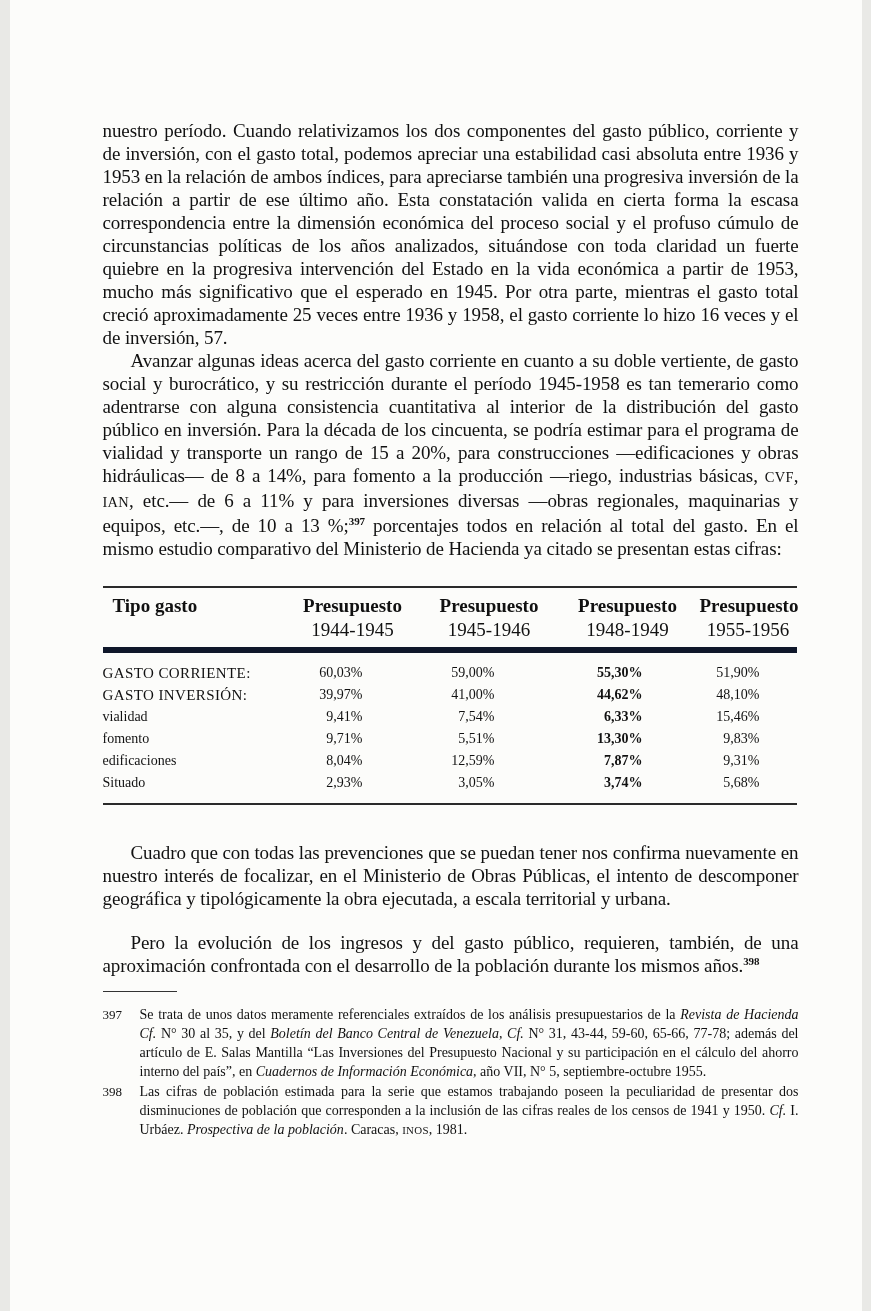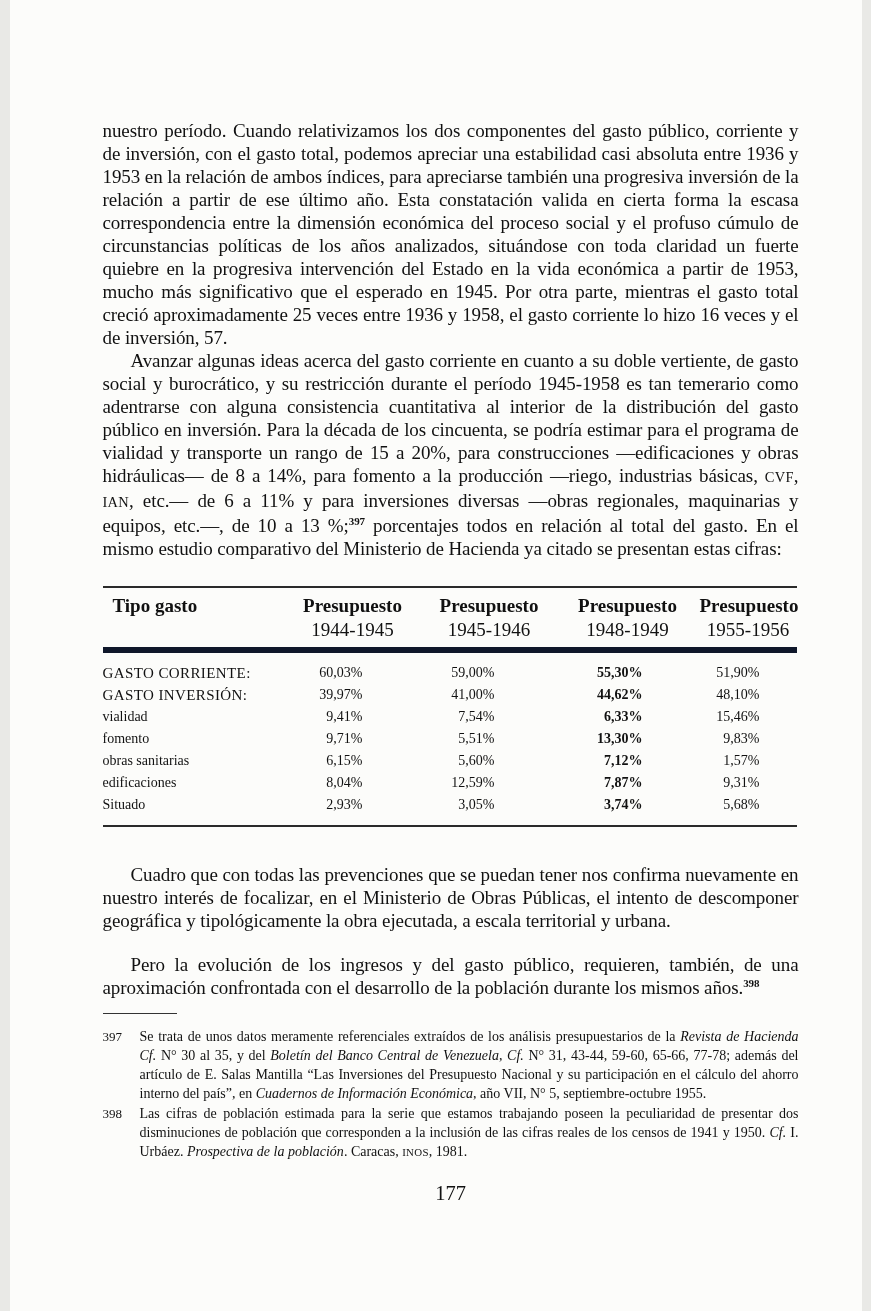--- a/index.html
+++ b/index.html
@@ -163,27 +163,20 @@
           <td class="num c5">15,46%</td>
         </tr>
         <tr>
           <td class="row-label">fomento</td>
           <td class="num c2">9,71%</td>
           <td class="num c3">5,51%</td>
           <td class="num c4">13,30%</td>
           <td class="num c5">9,83%</td>
         </tr>
         <tr>
-          <td class="row-label">obras sanitarias</td>
-          <td class="num c2">6,15%</td>
-          <td class="num c3">5,60%</td>
-          <td class="num c4">7,12%</td>
-          <td class="num c5">1,57%</td>
-        </tr>
-        <tr>
           <td class="row-label">edificaciones</td>
           <td class="num c2">8,04%</td>
           <td class="num c3">12,59%</td>
           <td class="num c4">7,87%</td>
           <td class="num c5">9,31%</td>
         </tr>
         <tr>
           <td class="row-label">Situado</td>
           <td class="num c2">2,93%</td>
           <td class="num c3">3,05%</td>
@@ -202,16 +195,15 @@
     <div class="footnote">
       <span class="fn-num">397</span>
       <span class="fn-text"><span>Se trata de unos datos meramente referenciales extraídos de los análisis presupuestarios de la </span><i>Revista de Hacienda Cf.</i><span> N° 30 al 35, y del </span><i>Boletín del Banco Central de Venezuela</i><span>, </span><i>Cf.</i><span> N° 31, 43-44, 59-60, 65-66, 77-78; además del artículo de E. Salas Mantilla “Las Inversiones del Presupuesto Nacional y su participación en el cálculo del ahorro interno del país”, en </span><i>Cuadernos de Información Económica</i><span>, año VII, N° 5, septiembre-octubre 1955.</span></span>
     </div>
 
     <div class="footnote">
       <span class="fn-num">398</span>
       <span class="fn-text"><span>Las cifras de población estimada para la serie que estamos trabajando poseen la peculiaridad de presentar dos disminuciones de población que corresponden a la inclusión de las cifras reales de los censos de 1941 y 1950. </span><i>Cf.</i><span> I. Urbáez. </span><i>Prospectiva de la población</i><span>. Caracas, </span><span class="sc">INOS</span><span>, 1981.</span></span>
     </div>
 
-    <div class="page-number">177</div>
 
   </div>
 </div>
 
 </body></html>

